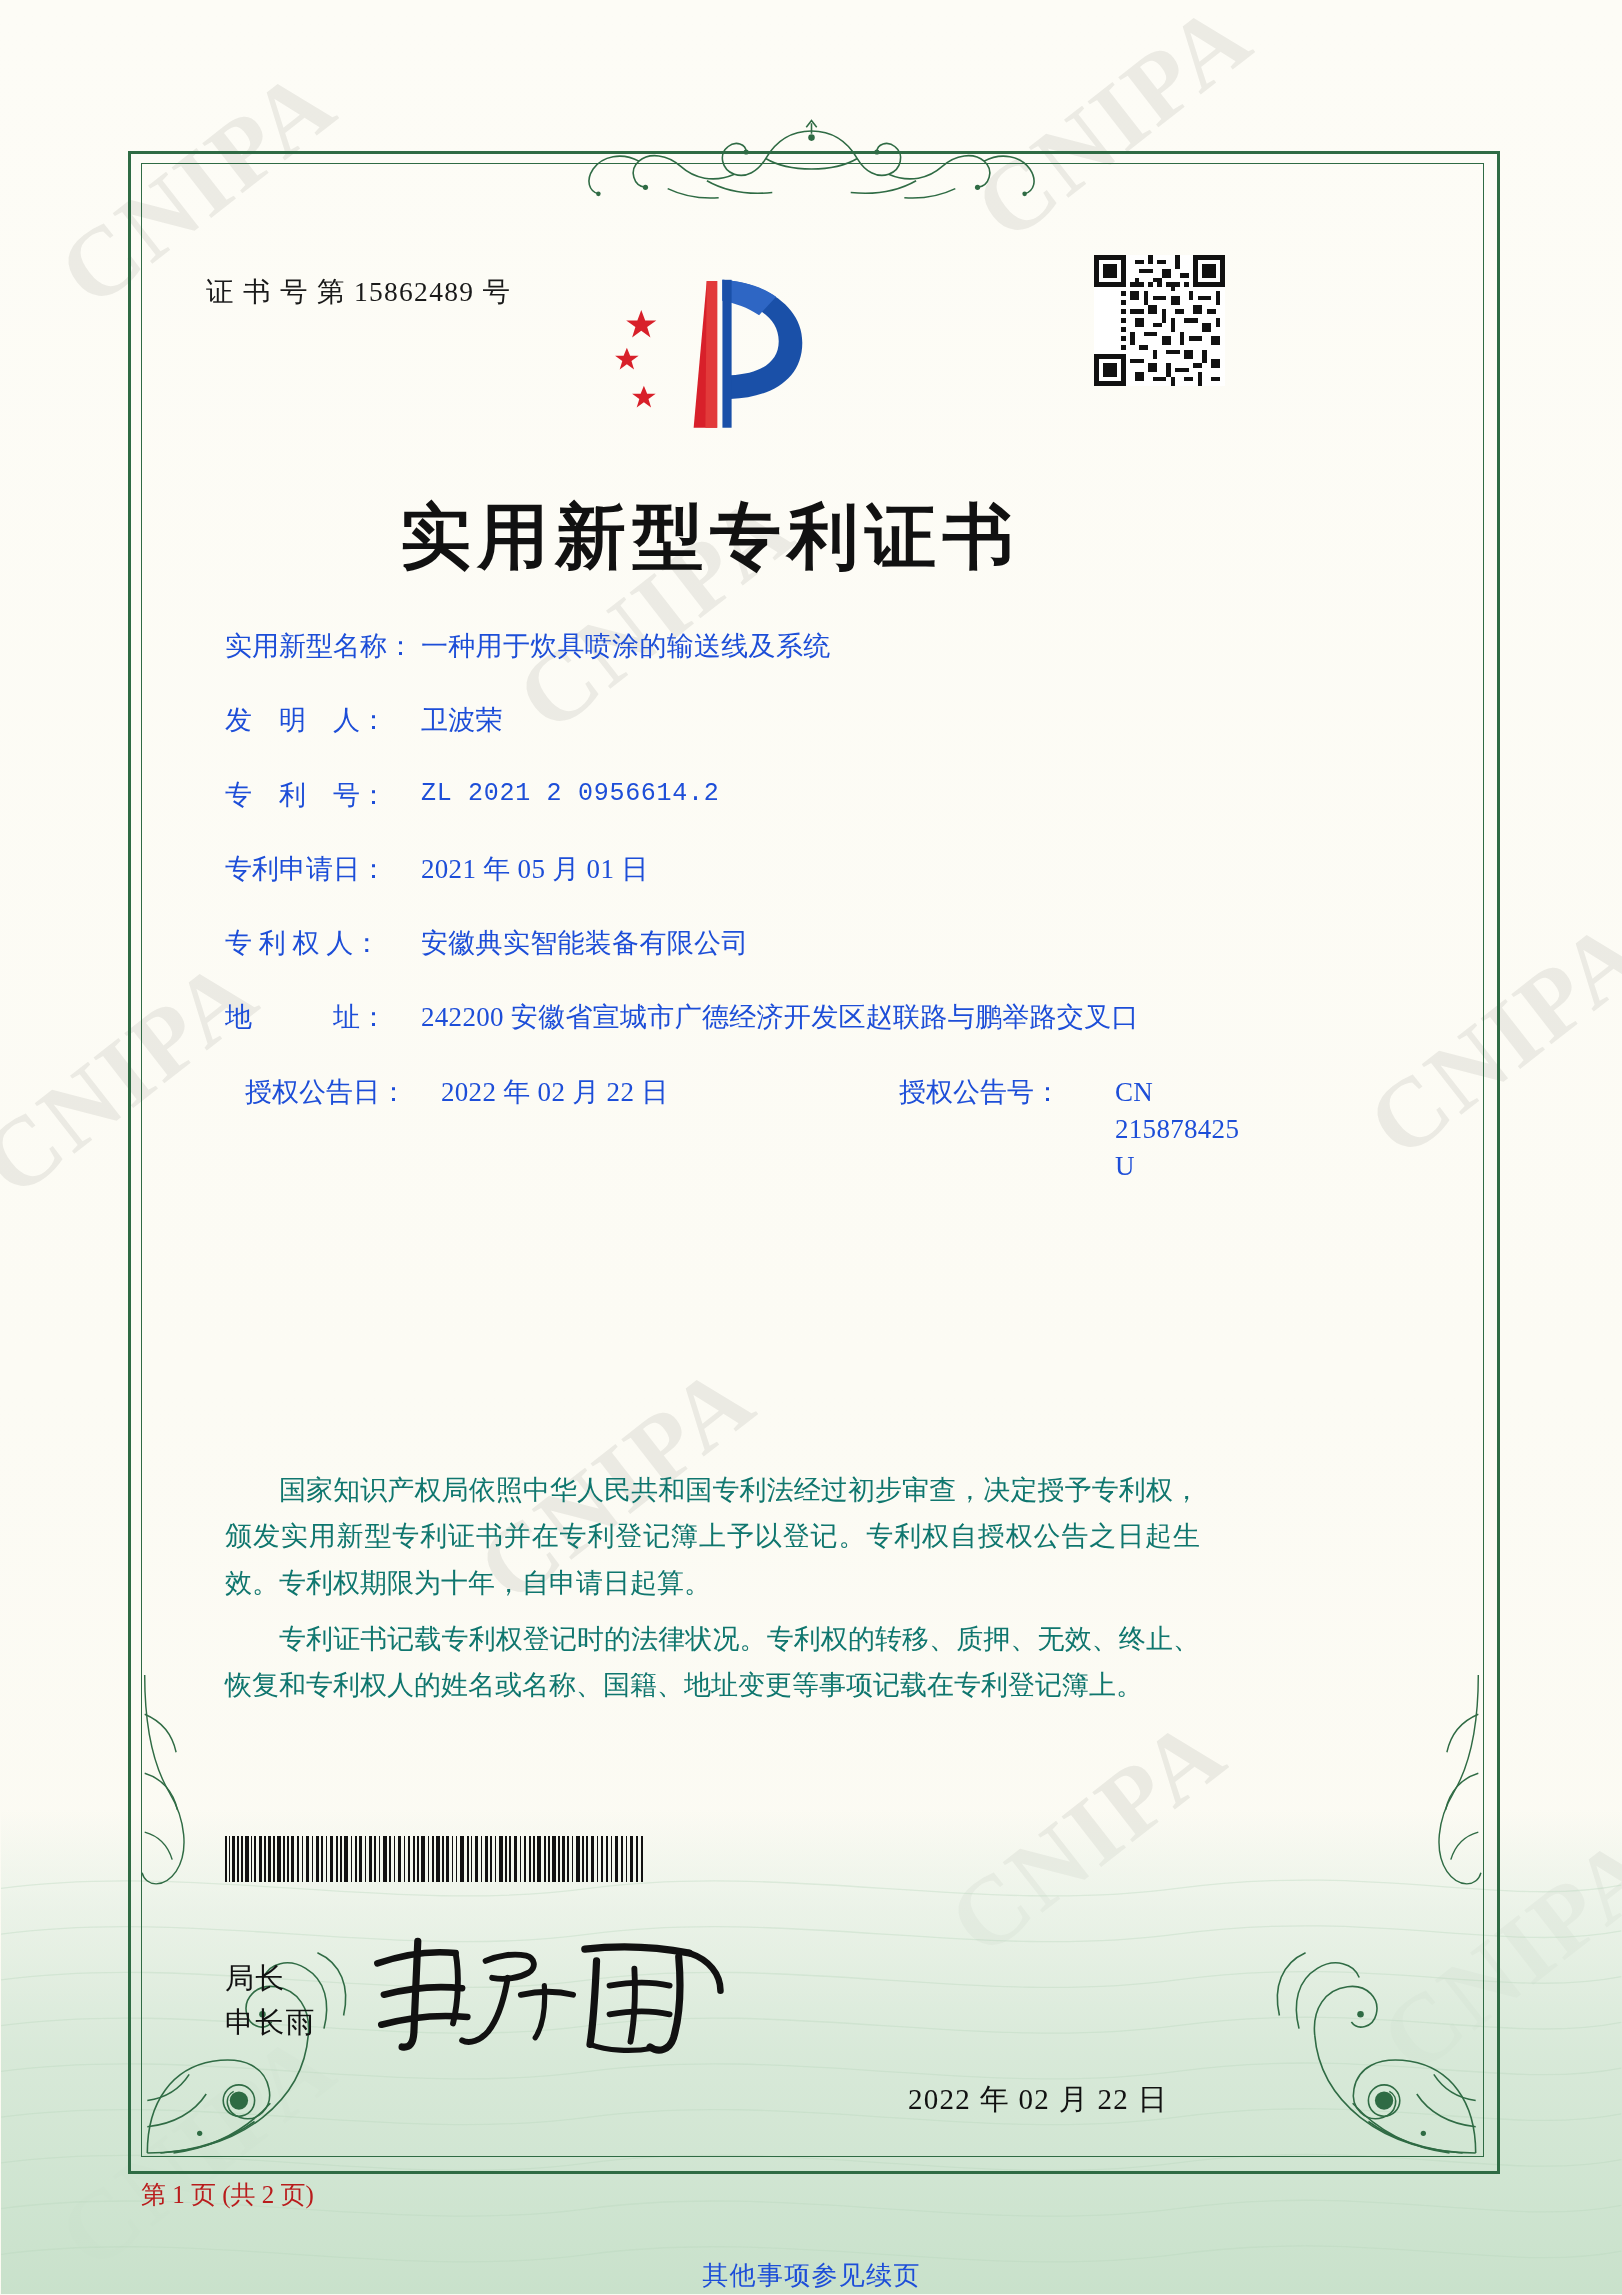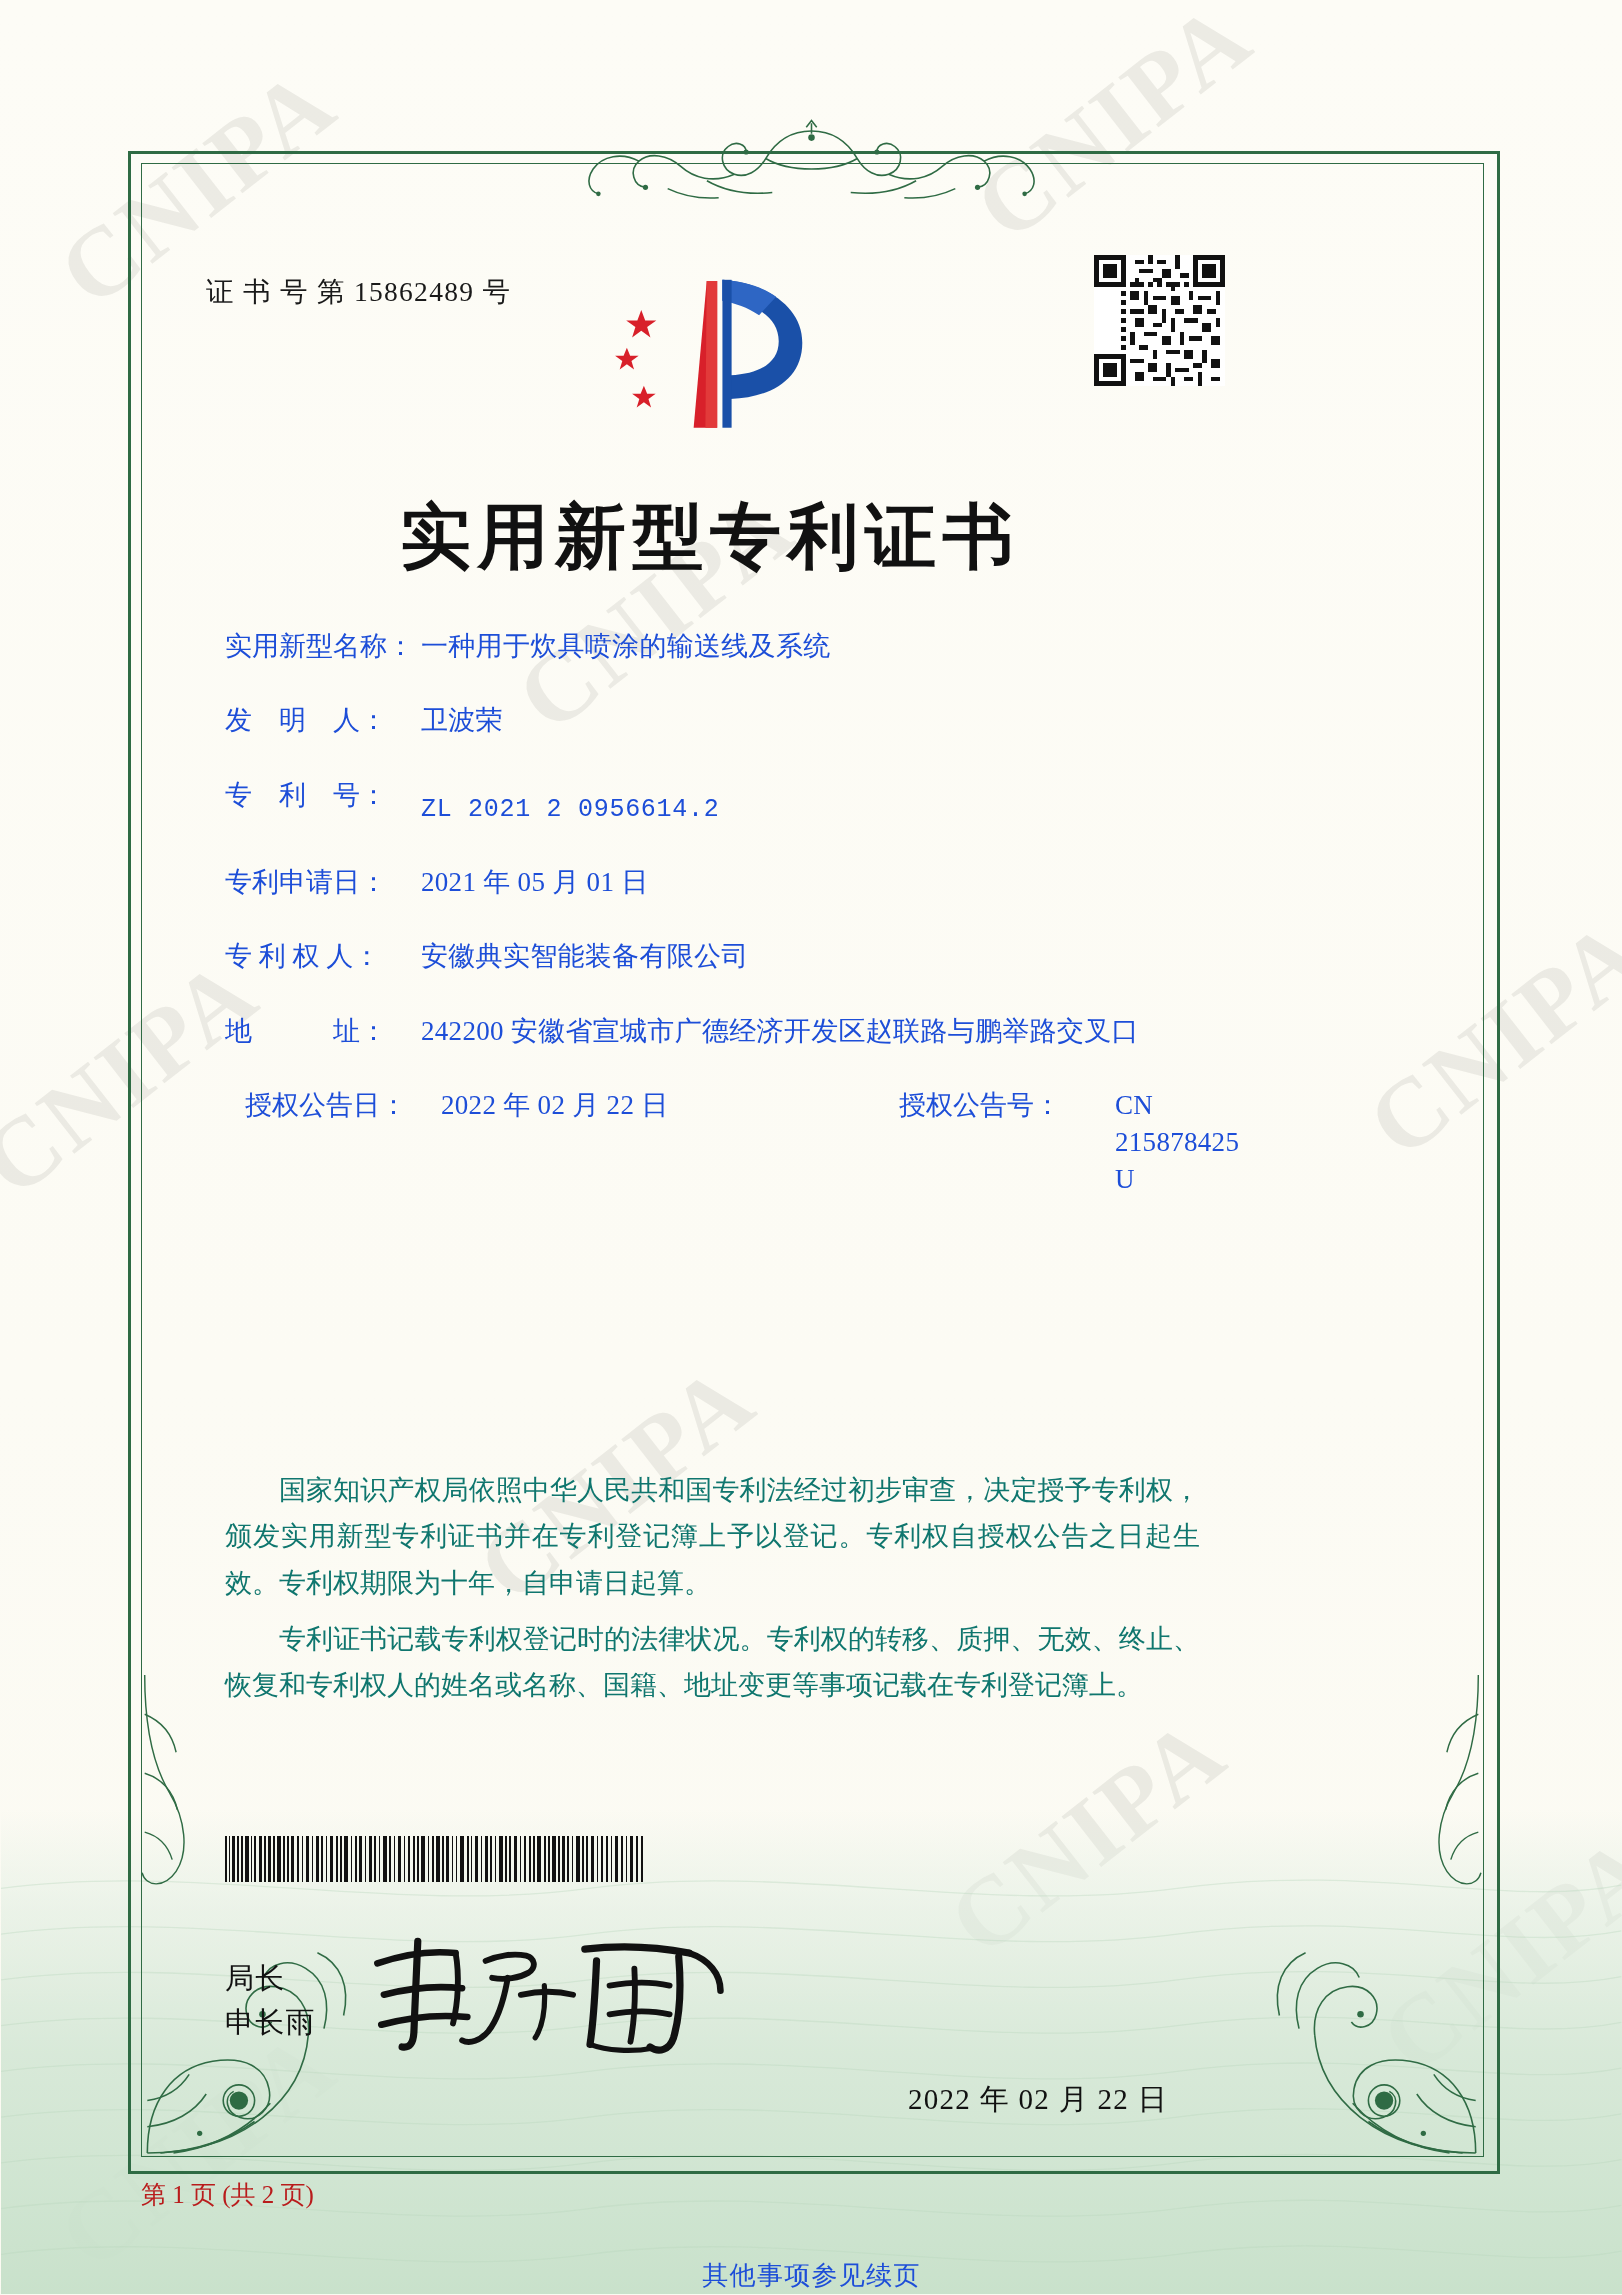--- a/index.html
+++ b/index.html
@@ -146,21 +146,20 @@
     white-space: pre;
   }
   .field-value {
     flex: 1 1 auto;
     letter-spacing: 0.3px;
   }
   .field-value.mono {
     font-family: "Liberation Mono", "DejaVu Sans Mono", monospace;
     font-size: 25px;
     letter-spacing: 0.7px;
-    margin-top: 16px;
   }
 
   .field-row.dual {
     margin-bottom: 30px;
     margin-left: 20px;
   }
   .dual-left {
     display: flex;
     flex: 0 0 654px;
   }

